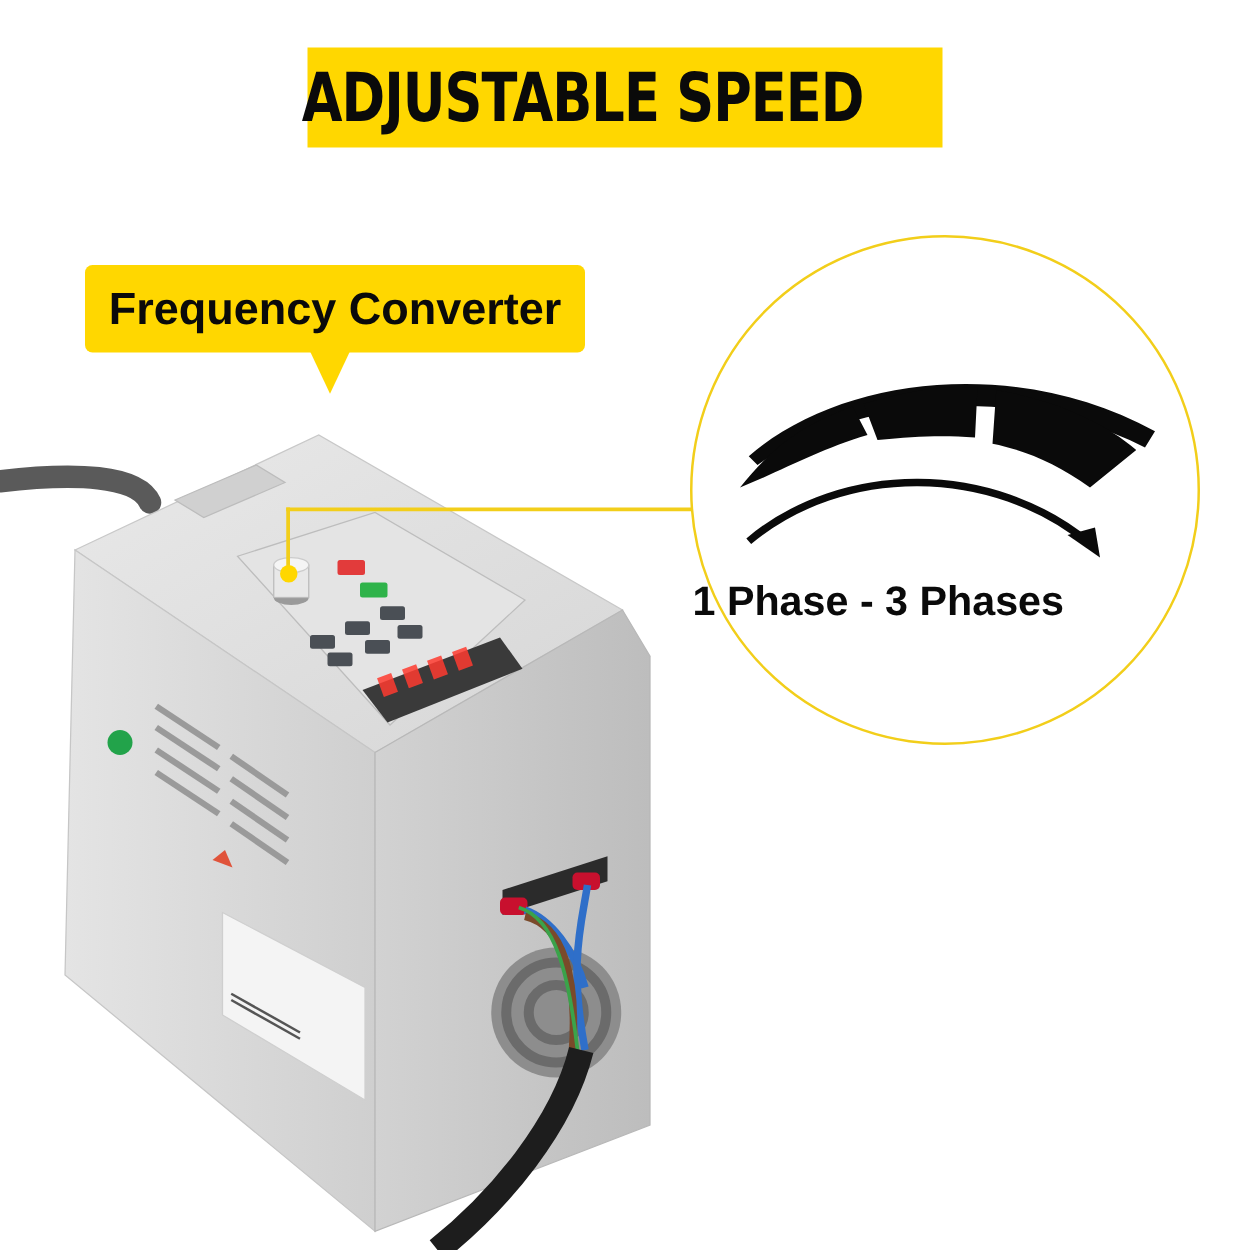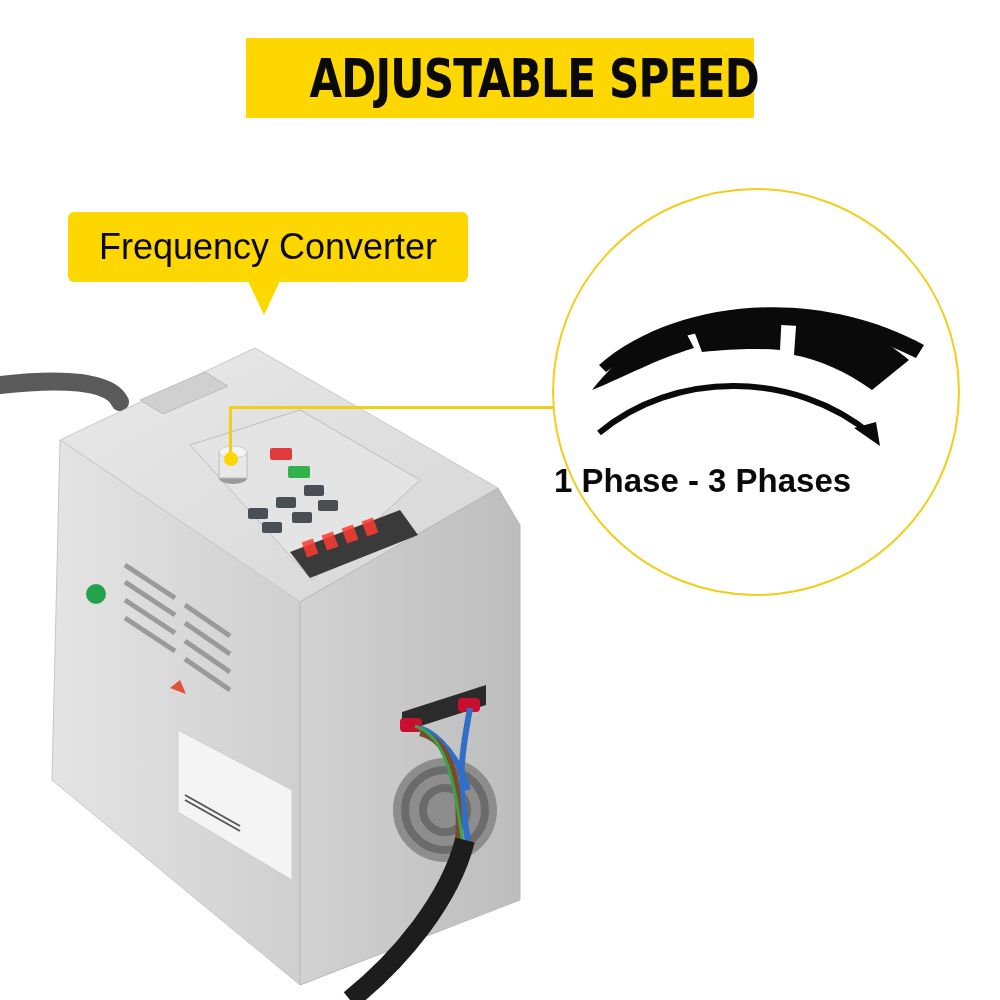--- a/index.html
+++ b/index.html
@@ -1,24 +1,24 @@
 <!DOCTYPE html>
 <html><head>
 <meta charset="utf-8">
 <style>
   html, body { margin:0; padding:0; }
   body { width:1000px; height:1000px; background:#ffffff; position:relative; overflow:hidden;
          font-family:"Liberation Sans", sans-serif; }
   .banner { position:absolute; left:246px; top:38px; width:508px; height:80px; background:#FFD700;
-            display:flex; align-items:center; justify-content:flex-start; }
+            display:flex; align-items:center; justify-content:flex-end; }
   .banner span { font-family:"DejaVu Sans", sans-serif; font-weight:bold; font-size:54px; color:#0a0a0a;
                  letter-spacing:-1px; transform:scaleX(0.78); display:inline-block; white-space:nowrap; }
   .callout { position:absolute; left:68px; top:212px; width:400px; height:70px; background:#FFD700;
              border-radius:6px; display:flex; align-items:center; justify-content:center; }
-  .callout span { font-weight:normal; font-size:36px; color:#0a0a0a; white-space:nowrap; }
+  .callout span { font-weight:bold; font-size:36px; color:#0a0a0a; white-space:nowrap; }
   .callout-tail { position:absolute; left:248px; top:281px; width:0; height:0;
                   border-left:16px solid transparent; border-right:16px solid transparent; border-top:34px solid #FFD700; }
   .circle { position:absolute; left:552px; top:188px; width:408px; height:408px; border-radius:50%;
             border:2px solid #F2CE1A; background:#fff; box-sizing:border-box; }
   .phase-label { position:absolute; left:0; right:0; top:272px; font-weight:bold;
                  font-size:33px; color:#0a0a0a; white-space:nowrap; }
   .device { position:absolute; left:0; top:340px; width:560px; height:660px; }
   .leader { position:absolute; background:#F2CE1A; }
   .dot { position:absolute; left:224px; top:452px; width:14px; height:14px; border-radius:50%; background:#FFD700; }
 </style>

